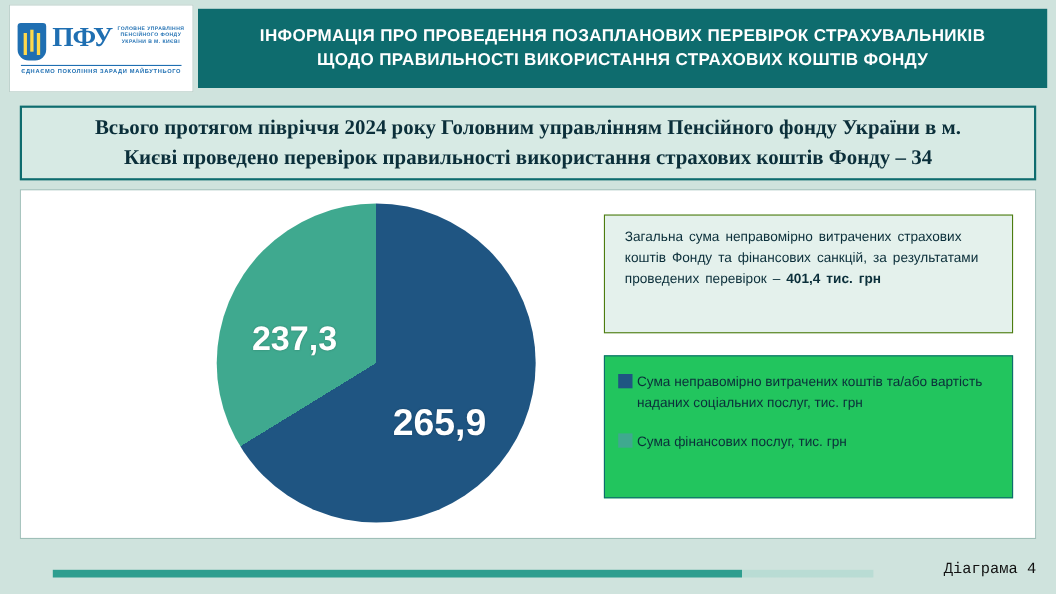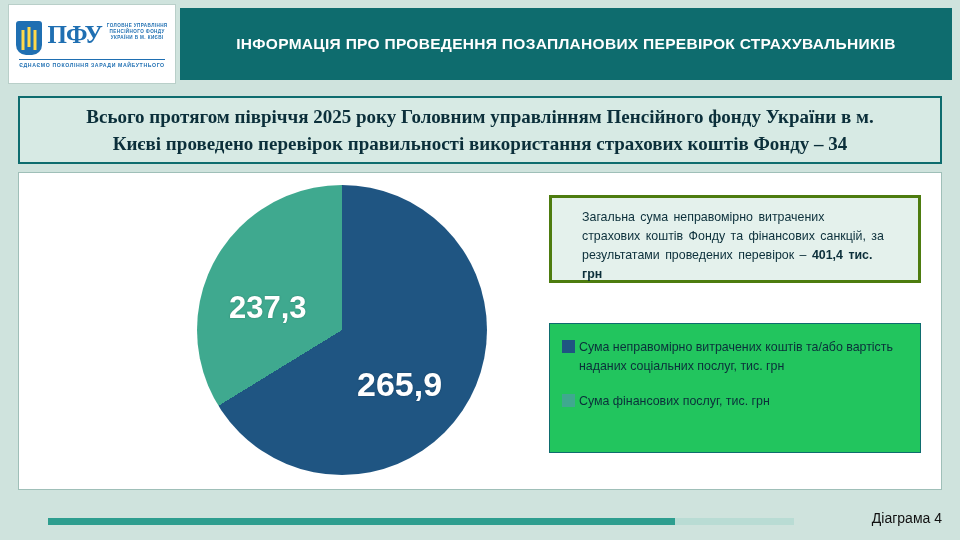--- a/index.html
+++ b/index.html
@@ -172,25 +172,25 @@
     left: 32px;
     top: 105px;
   }
 
   
   .note-box {
     position: absolute;
     left: 530px;
     top: 22px;
     width: 372px;
-    height: 88px;
+    height: 108px;
     background: #e4f1ec;
-    border: 3px solid #4d7c0f;
-    box-sizing: border-box;
-    padding: 10px 30px;
+    border: 1px solid #4d7c0f;
+    box-sizing: border-box;
+    padding: 10px 18px;
   }
   .note-box p {
     margin: 0;
     font-size: 12.4px;
     line-height: 19px;
     color: #0b2f3a;
     word-spacing: 2px;
   }
   .note-box b {
     font-weight: bold;
@@ -234,21 +234,21 @@
     width: 746px;
     height: 7px;
     background: linear-gradient(to right, #2e9e8f 0%, #2e9e8f 84%, #b9dcd4 84%, #b9dcd4 100%);
   }
   .footer-note {
     position: absolute;
     right: 18px;
     top: 510px;
     font-size: 14px;
     color: #111;
-    font-family: Liberation Sans, sans-serif;
+    font-family: Liberation Mono, monospace;
   }
 </style>
 </head>
 <body>
 
 <div class="header">
 
   <div class="logo-box">
     <div class="logo-main">
       <span class="logo-emblem"></span>
@@ -257,25 +257,26 @@
         <span>ГОЛОВНЕ  УПРАВЛІННЯ</span><br>
         <span>ПЕНСІЙНОГО  ФОНДУ</span><br>
         <span>УКРАЇНИ   В  М. КИЄВІ</span>
       </span>
     </div>
     <div class="logo-slogan">ЄДНАЄМО ПОКОЛІННЯ ЗАРАДИ МАЙБУТНЬОГО</div>
   </div>
 
   <div class="title-band">
     <div>ІНФОРМАЦІЯ  ПРО ПРОВЕДЕННЯ  ПОЗАПЛАНОВИХ  ПЕРЕВІРОК СТРАХУВАЛЬНИКІВ</div>
+    <div>ЩОДО ПРАВИЛЬНОСТІ   ВИКОРИСТАННЯ  СТРАХОВИХ  КОШТІВ ФОНДУ</div>
   </div>
 </div>
 
 <div class="subtitle-box">
-  <div>Всього протягом півріччя 2025 року Головним управлінням Пенсійного фонду України в м.</div>
+  <div>Всього протягом півріччя 2024 року Головним управлінням Пенсійного фонду України в м.</div>
   <div>Києві проведено перевірок правильності використання страхових коштів Фонду – 34</div>
 </div>
 
 <div class="content">
 
   <div class="pie-wrap">
     <div class="pie" id="pie-shape" style="background: conic-gradient(rgb(31, 85, 130) 0deg, rgb(31, 85, 130) 238.48deg, rgb(63, 169, 143) 238.48deg, rgb(63, 169, 143) 360deg);"></div>
     <span class="slice-label label-big">265,9</span>
     <span class="slice-label label-small">237,3</span>
   </div>

